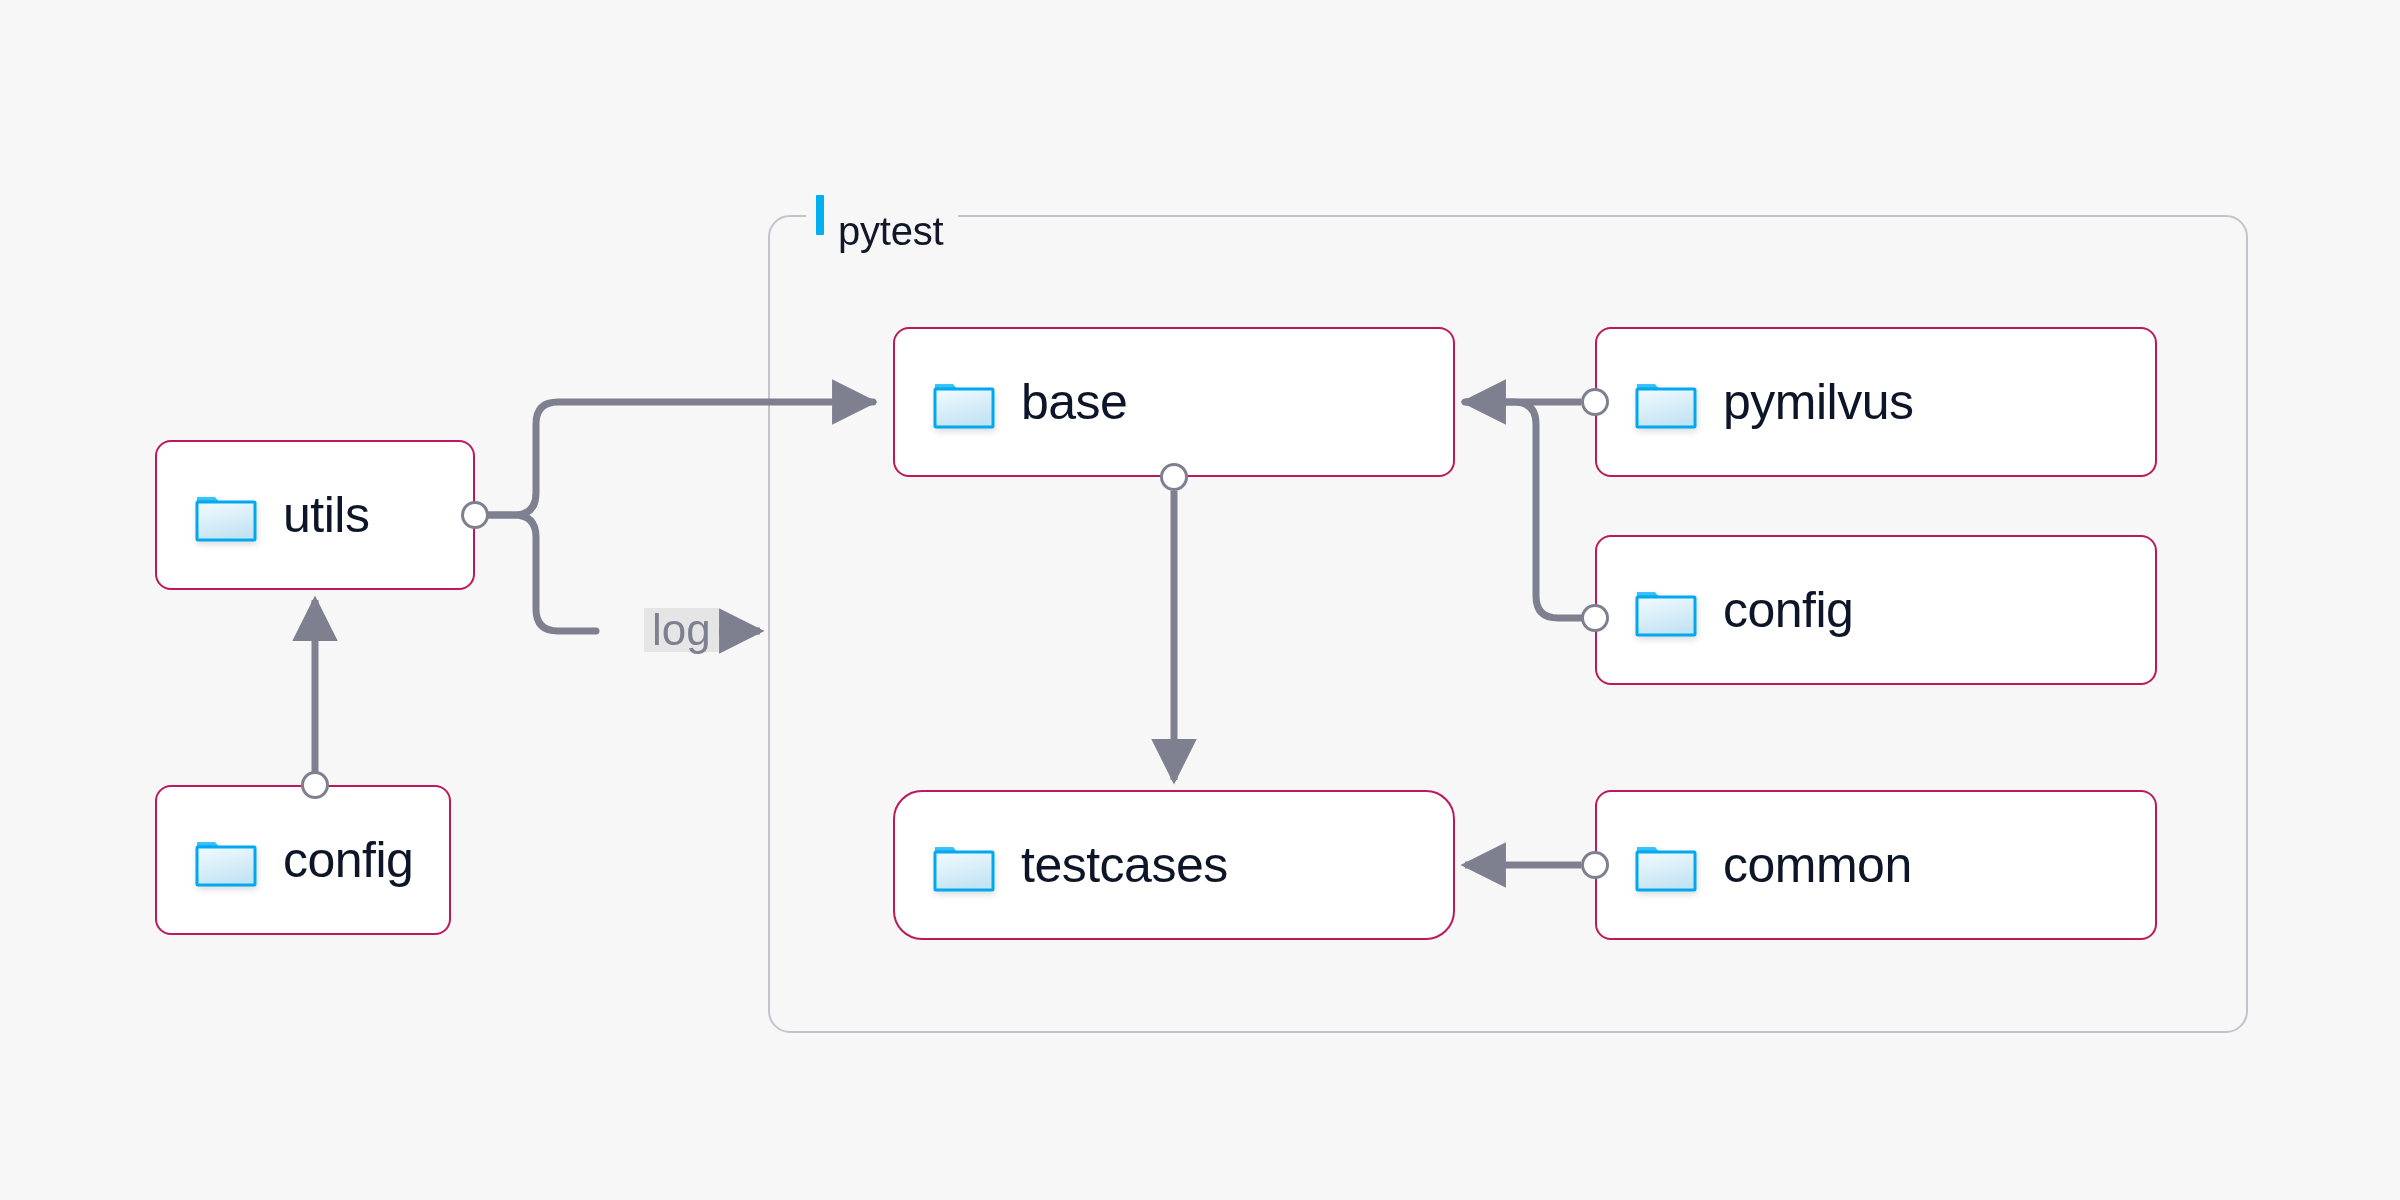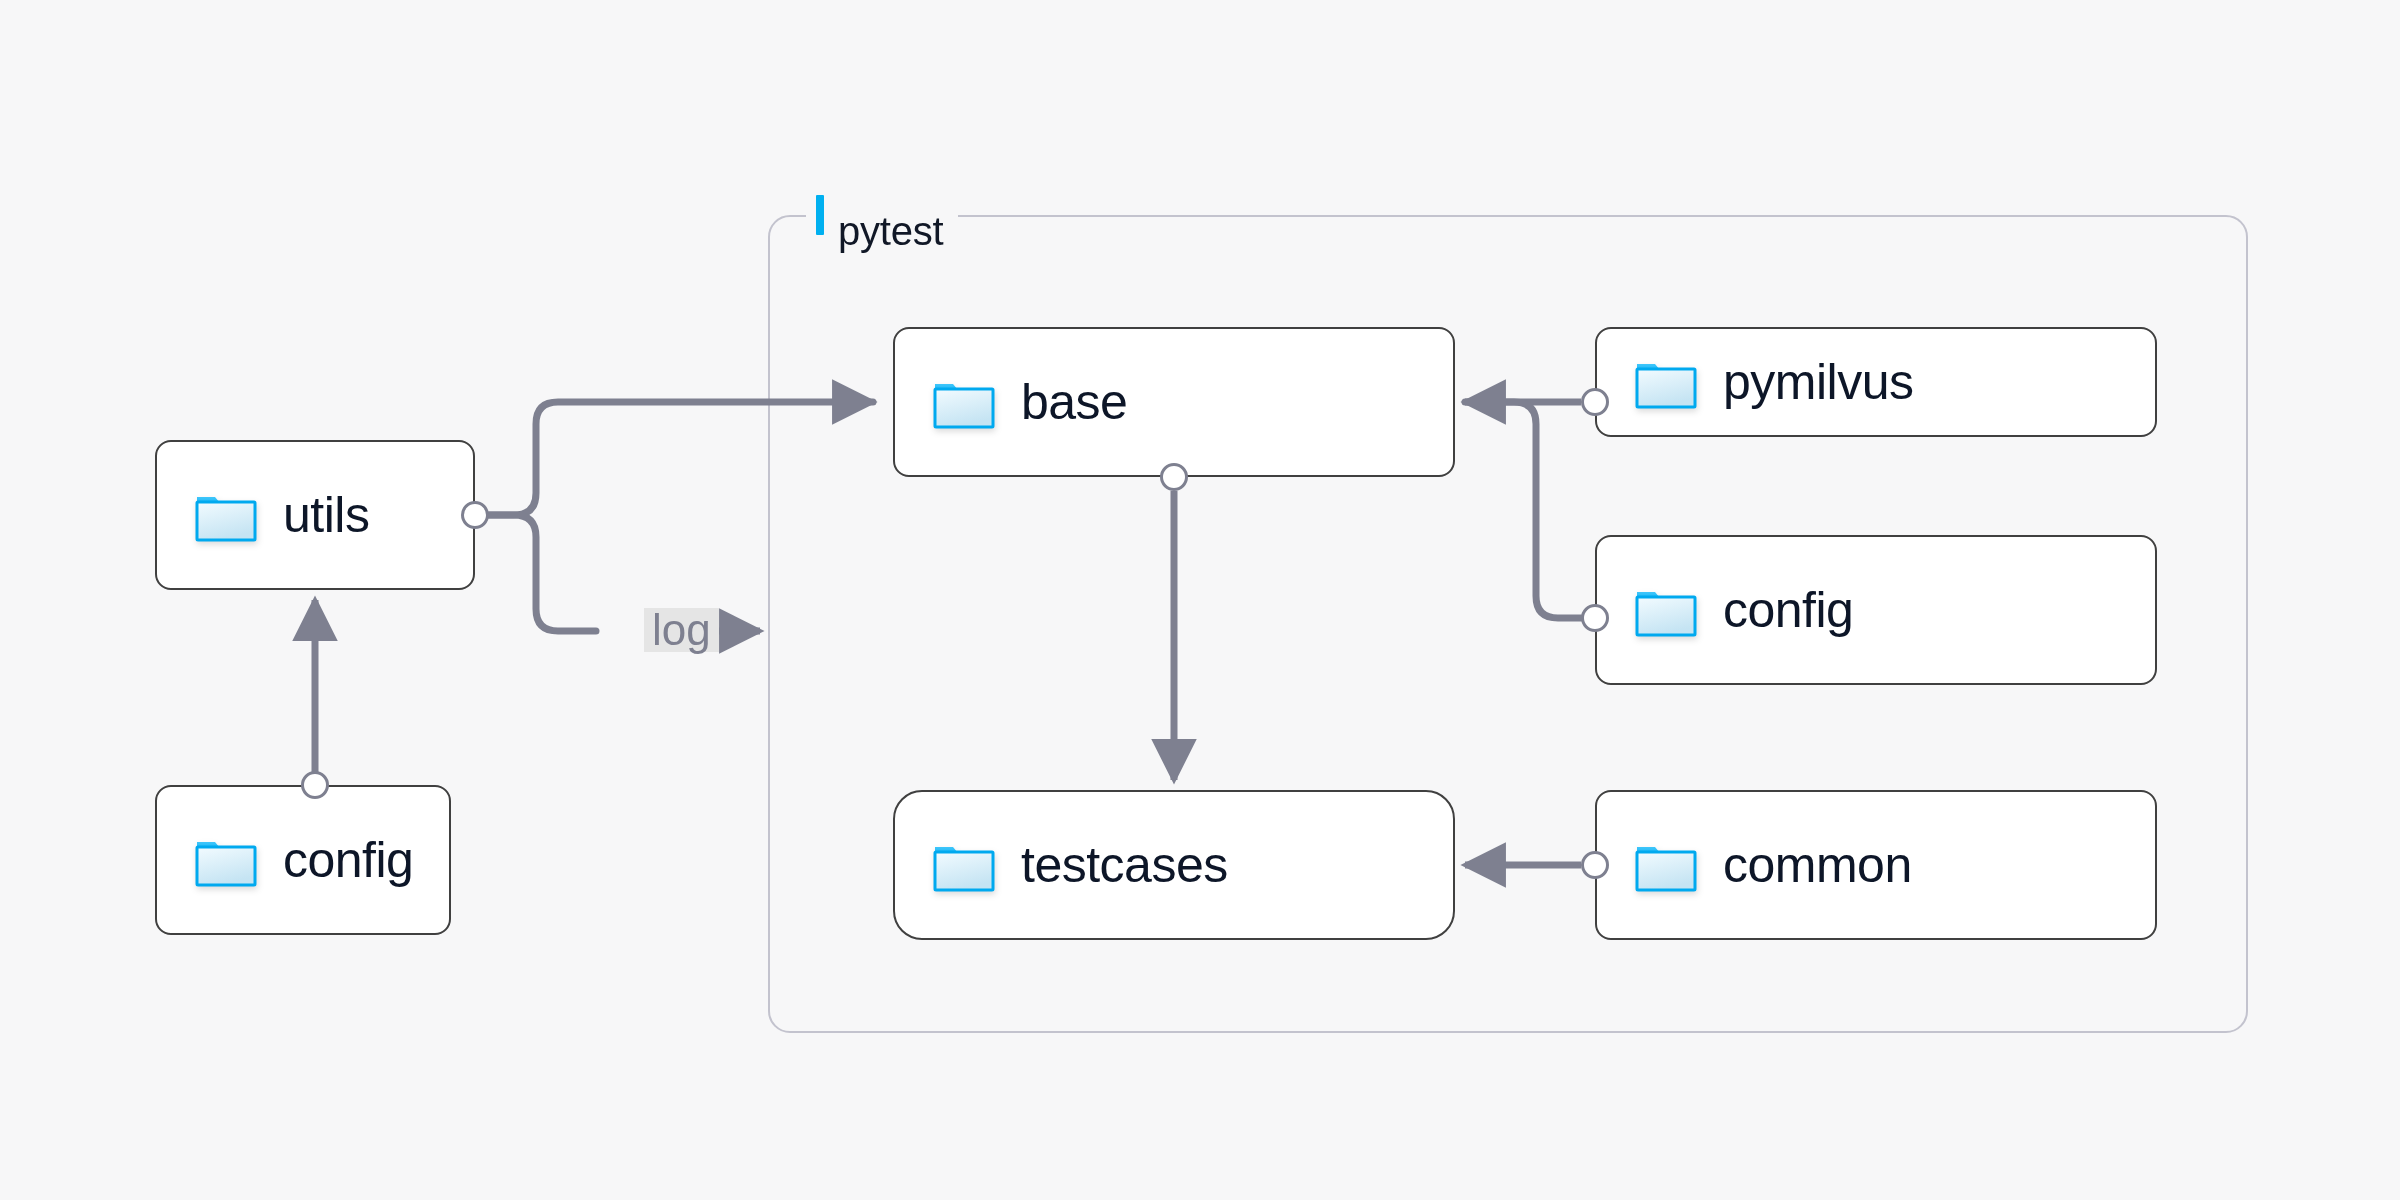--- a/index.html
+++ b/index.html
@@ -50,21 +50,21 @@
     font-size: 40px;
     color: #111827;
     letter-spacing: -0.2px;
     white-space: nowrap;
     margin-top: 32px;
   }
   .node {
     position: absolute;
     box-sizing: border-box;
     background: #ffffff;
-    border: 2px solid #404040;
+    border: 2px solid #be185d;
     border-radius: 16px;
     display: flex;
     align-items: center;
     padding-left: 38px;
     gap: 26px;
   }
   .node-label {
     font-size: 50px;
     color: #0d1628;
     letter-spacing: -0.5px;
@@ -179,21 +179,21 @@
   <div class="node" style="left:893px; top:790px; width:562px; height:150px;border-radius:29px;">
     <span class="folder-icon">
       <svg viewBox="0 0 62 54" width="62" height="54">
         <path d="M2 9 h18 l5 6 h8 v6 h-31 z" fill="url(#folderTab)"></path>
         <rect x="2" y="14" width="58" height="38" rx="1" fill="url(#folderFill)" stroke="#00a9ef" stroke-width="3"></rect>
       </svg>
     </span>
     <span class="node-label">testcases</span>
   </div>
 
-  <div class="node" style="left:1595px; top:327px; width:562px; height:110px;">
+  <div class="node" style="left:1595px; top:327px; width:562px; height:150px;">
     <span class="folder-icon">
       <svg viewBox="0 0 62 54" width="62" height="54">
         <path d="M2 9 h18 l5 6 h8 v6 h-31 z" fill="url(#folderTab)"></path>
         <rect x="2" y="14" width="58" height="38" rx="1" fill="url(#folderFill)" stroke="#00a9ef" stroke-width="3"></rect>
       </svg>
     </span>
     <span class="node-label">pymilvus</span>
   </div>
   <div class="port" style="left:1581px; top:388px;"></div>
 

